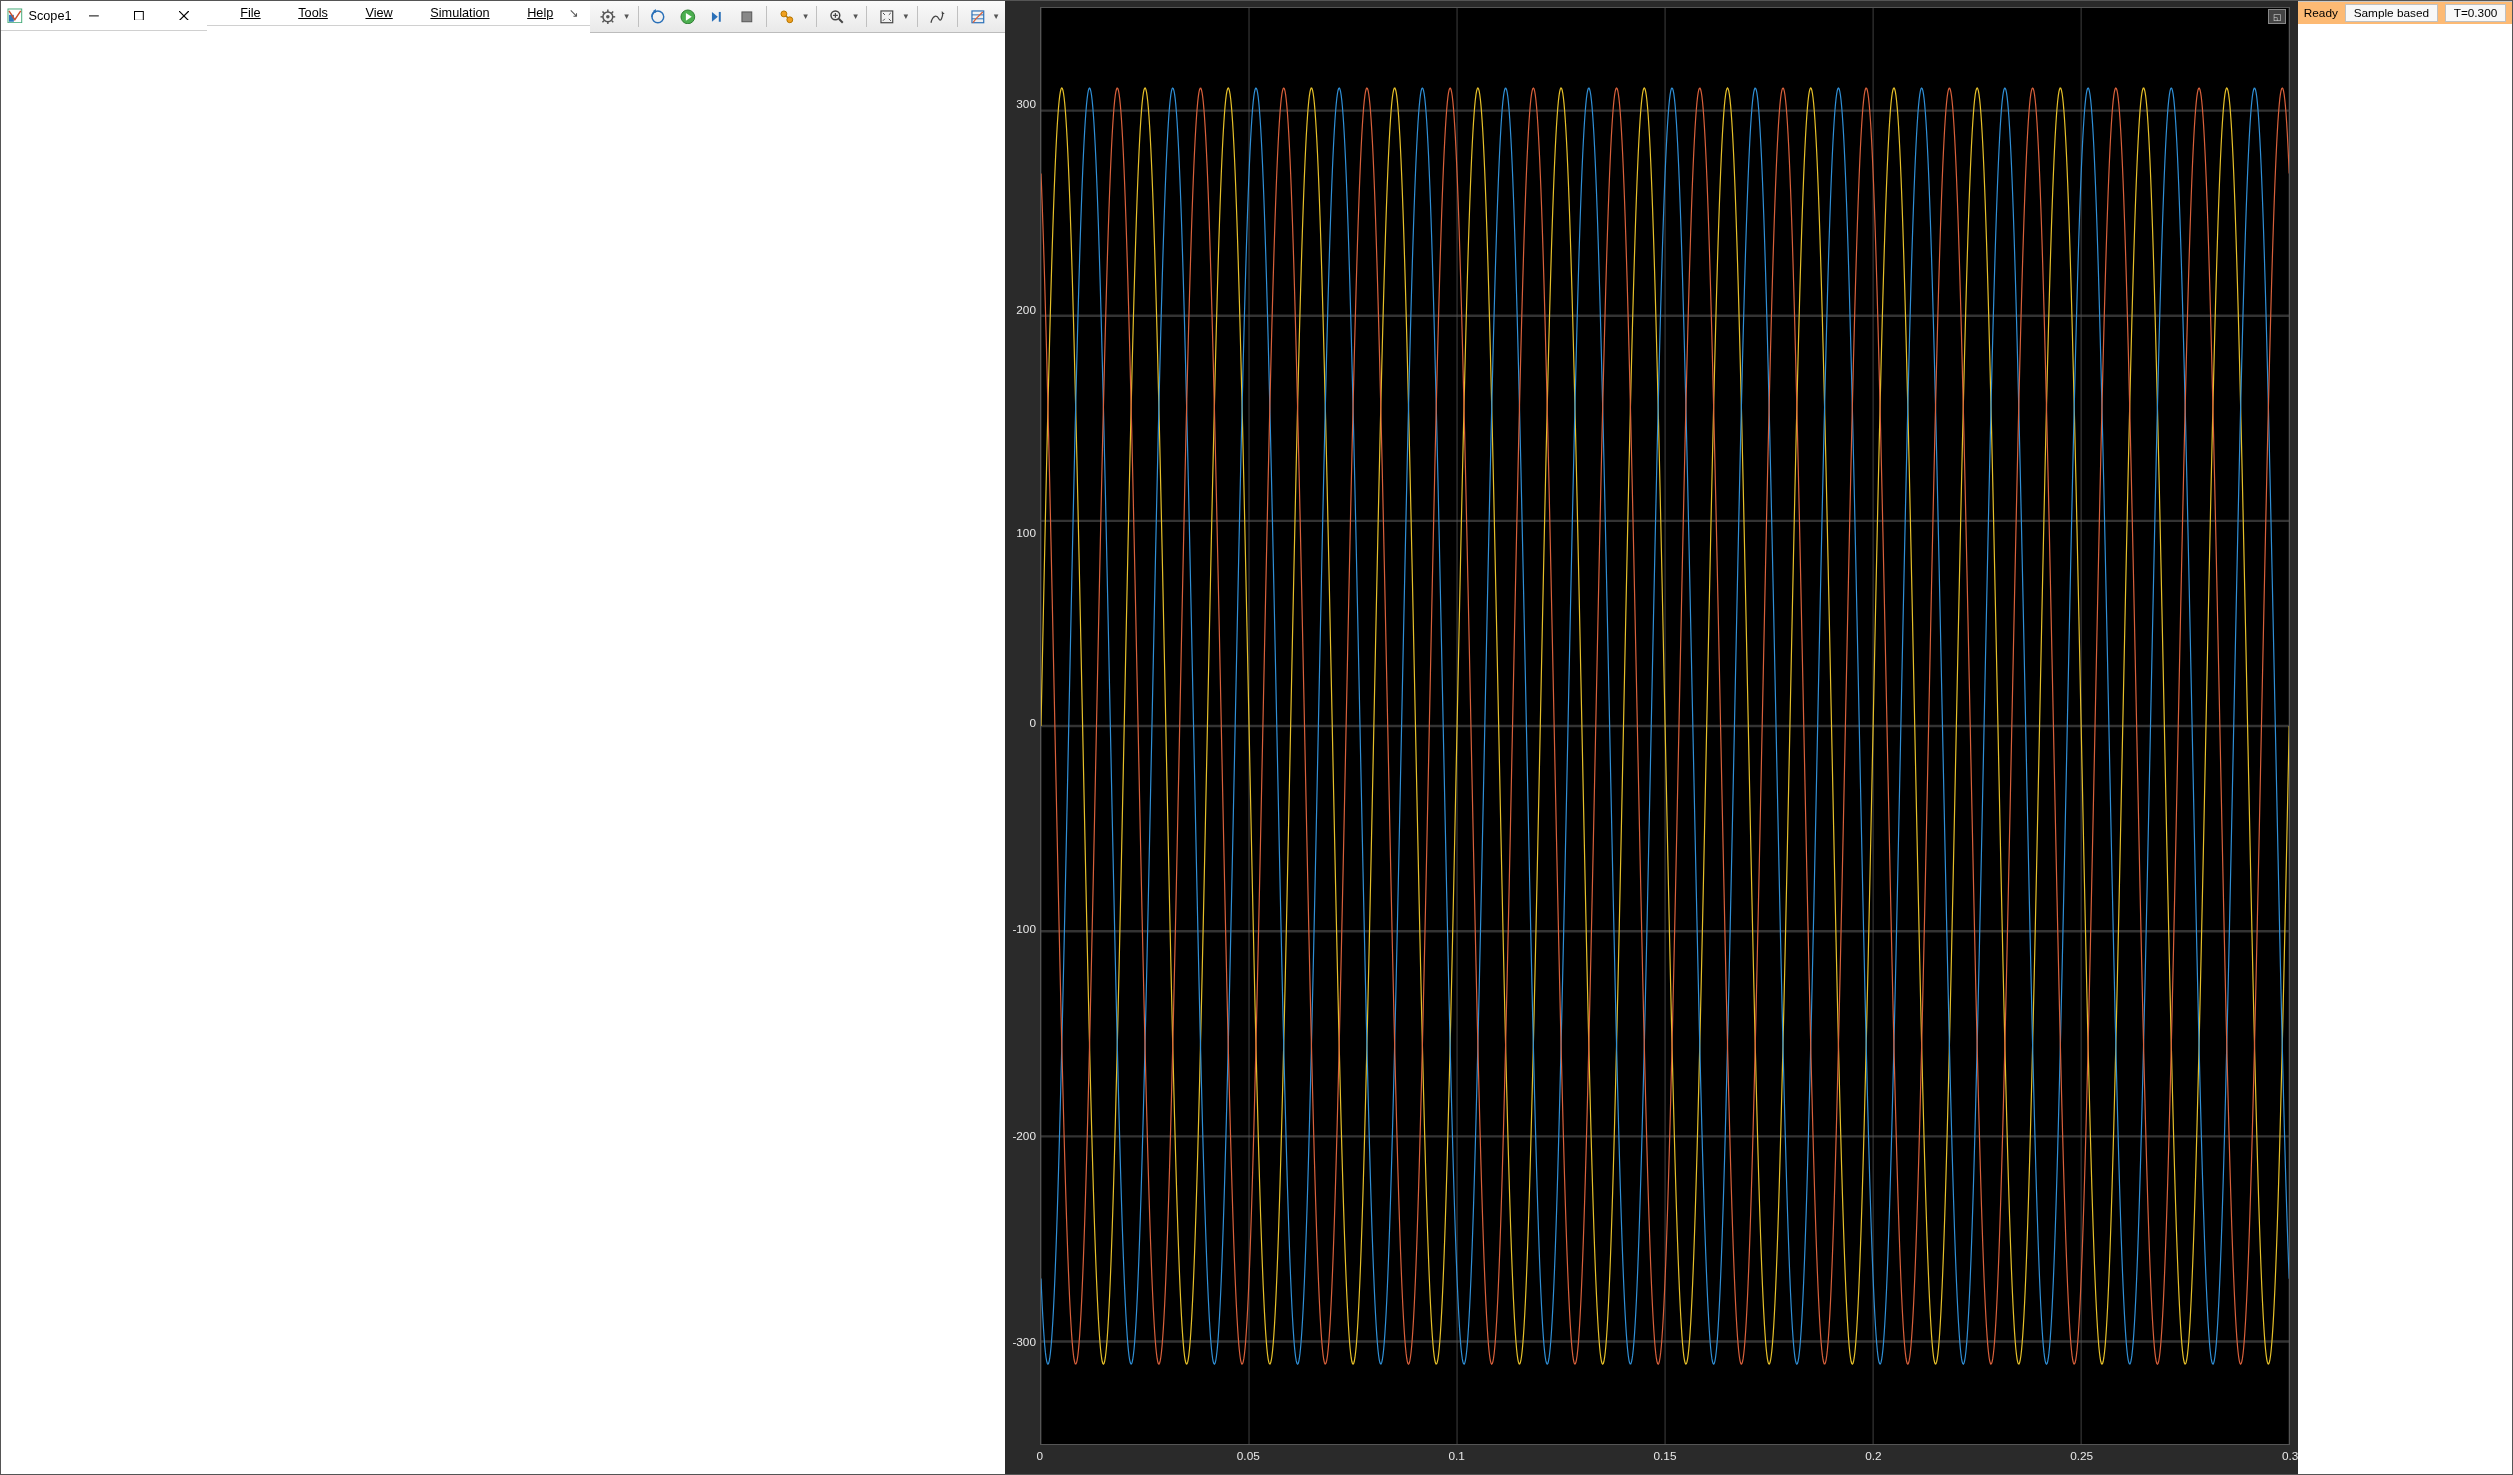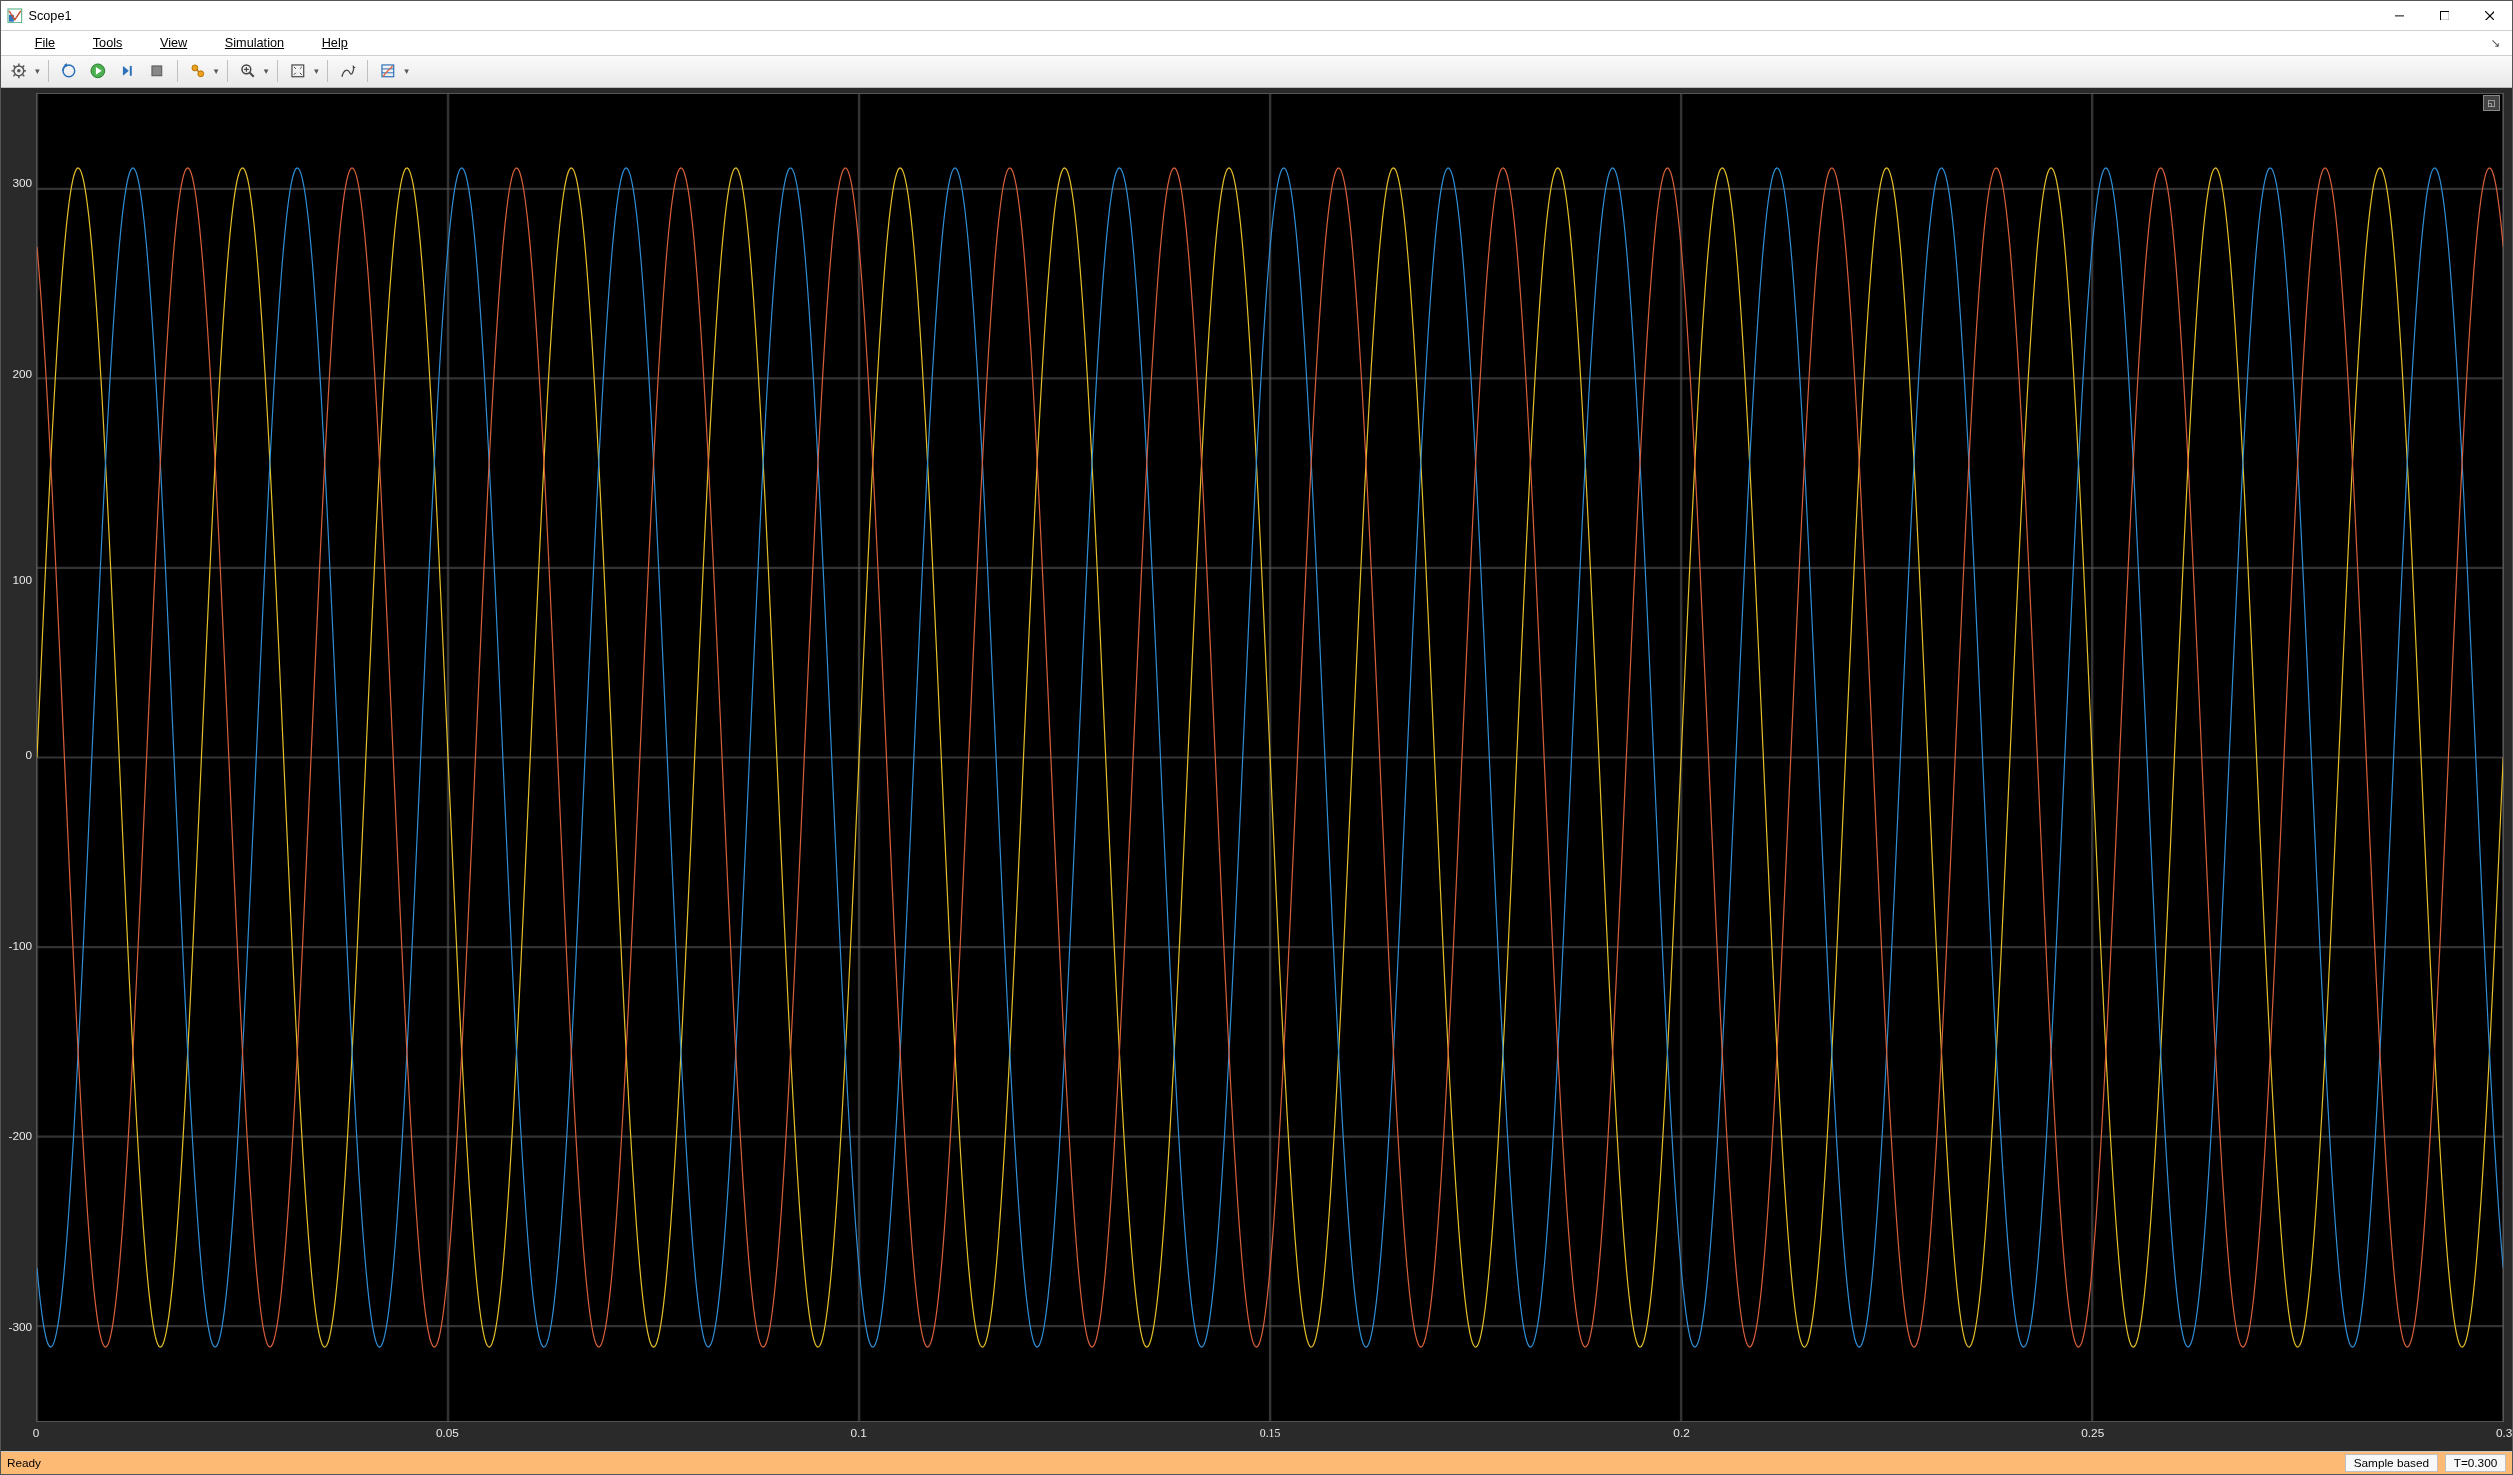--- a/index.html
+++ b/index.html
@@ -4,21 +4,21 @@
 <style>
   html, body {
     margin: 0; padding: 0; width: 100%; height: 100%;
     font-family: "Segoe UI", Tahoma, sans-serif;
     font-size: 11.8px;
     background: #f0f0f0;
     overflow: hidden;
     user-select: none;
   }
   .window {
-    display: flex; flex-direction: column;
+    display: flex; flex-direction: row;
     width: 100%; height: 100%;
     background: #ffffff;
     border: 1px solid #555;
     box-sizing: border-box;
   }
   
   .titlebar {
     display: flex; align-items: center;
     height: 29px; background: #ffffff;
     border-bottom: 1px solid #d0d0d0;
@@ -287,21 +287,21 @@
             </svg>
         </div>
       </div>
     </div>
     <div class="xaxis-row">
       <div class="xaxis-spacer"></div>
       <div class="xaxis" id="xaxis">
           <div class="xtick" style="left: 0%;">0</div>
           <div class="xtick" style="left: 16.67%;">0.05</div>
           <div class="xtick" style="left: 33.33%;">0.1</div>
-          <div class="xtick" style="left: 50%; font-family: Liberation Serif, serif;">0.15</div>
+          <div class="xtick" style="left: 50%;">0.15</div>
           <div class="xtick" style="left: 66.67%;">0.2</div>
           <div class="xtick" style="left: 83.33%;">0.25</div>
           <div class="xtick" style="left: 100%;">0.3</div>
         </div>
     </div>
   </div>
 
   <div class="statusbar">
     <span class="left">Ready</span>
     <span class="sample">Sample based</span>

